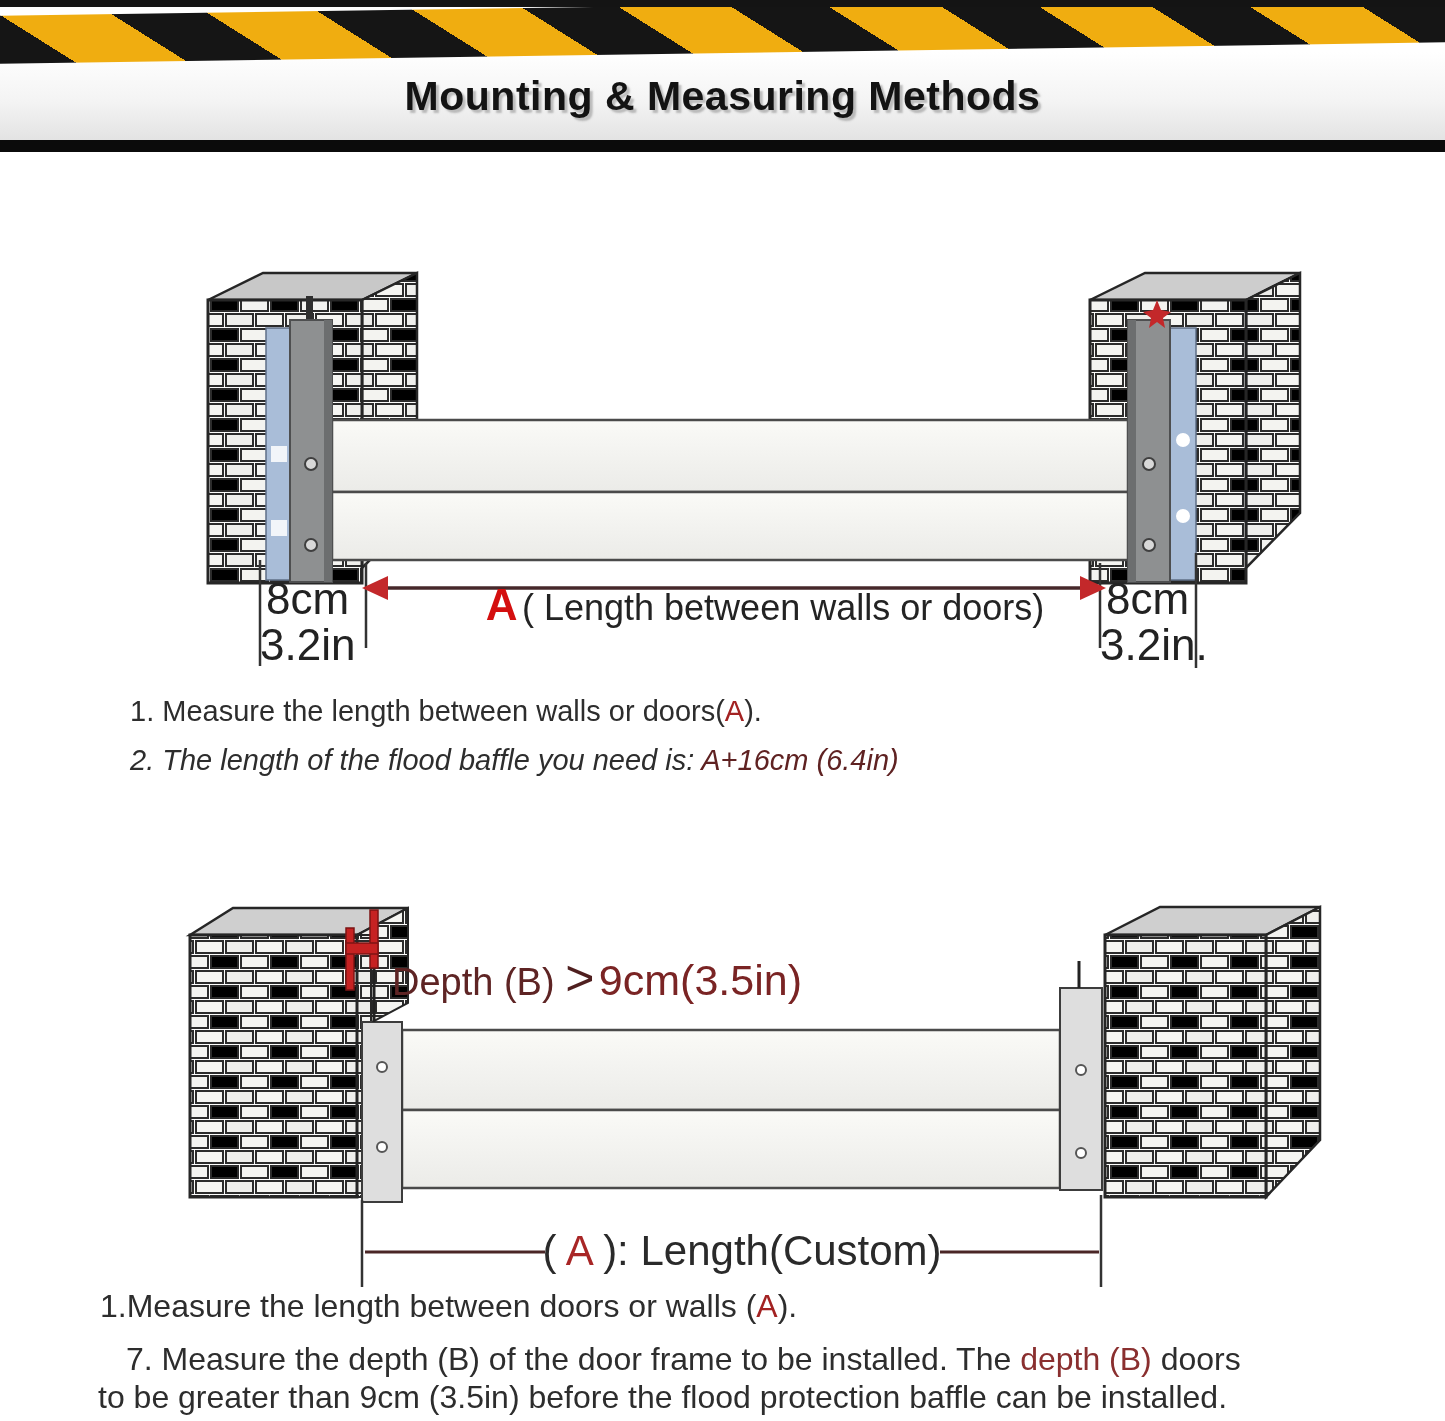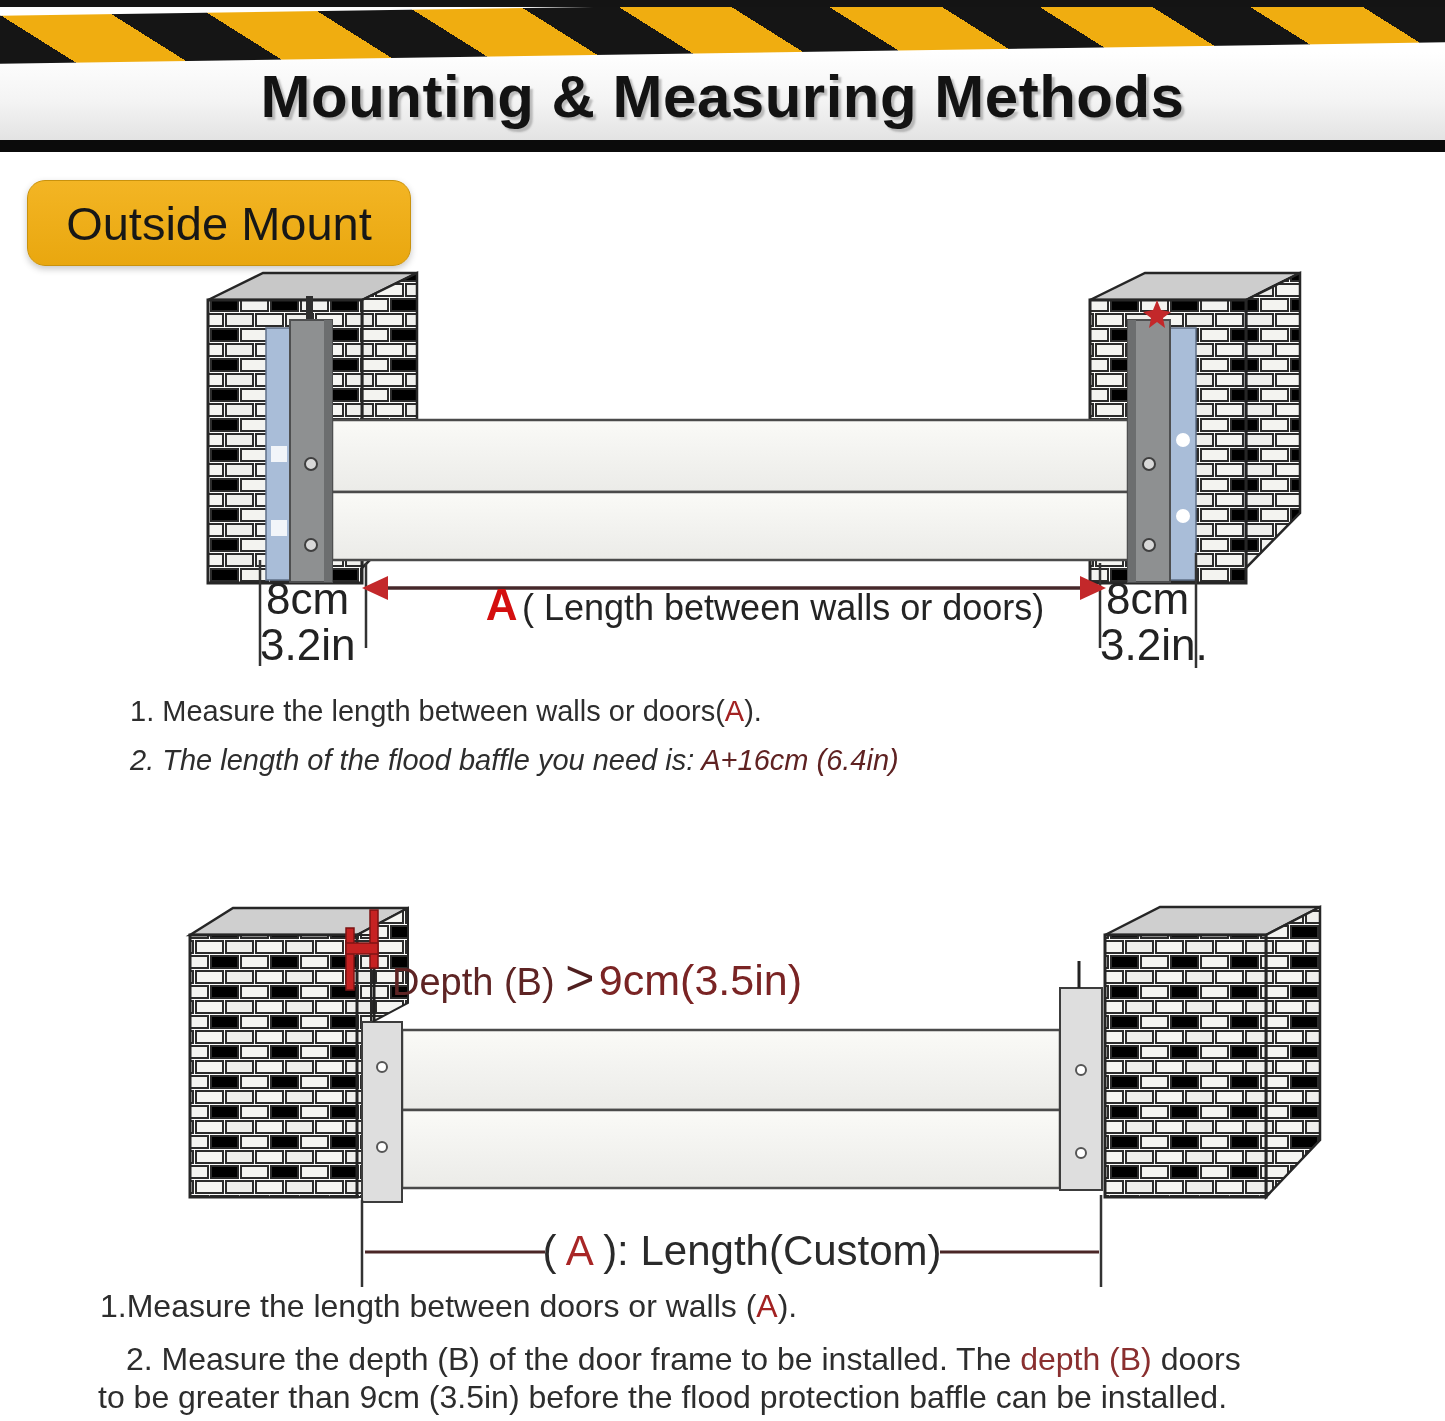--- a/index.html
+++ b/index.html
@@ -13,21 +13,21 @@
     position:absolute; top:5px; left:-20px; width:1490px; height:48px; z-index:2;
     background:repeating-linear-gradient(33deg,#151515 0 52px,#f0ad10 52px 112px);
     transform:rotate(-0.85deg);
   }
   .title-band {
     position:absolute; top:52px; left:0; width:100%; height:88px; z-index:1;
     background:linear-gradient(180deg,#ffffff 0%,#f4f4f4 55%,#e3e3e3 100%);
     display:flex; align-items:center; justify-content:center;
   }
   .title {
-    margin:0; font-size:60px; font-weight:700; color:#131313; letter-spacing:0.5px;
+    margin:0; font-size:41px; font-weight:700; color:#131313; letter-spacing:0.5px;
     text-shadow:3px 3px 2px rgba(140,140,140,0.55);
   }
   .divider { position:absolute; top:139px; left:0; width:100%; height:13px; background:#0b0b0b; }
   
   .badge {
     position:absolute; left:27px; width:382px; height:84px; border-radius:18px;
     background:linear-gradient(180deg,#f3b524,#e9a70f); border:1px solid #c9920d;
     box-shadow:0 3px 7px rgba(0,0,0,0.22);
     display:flex; align-items:center; justify-content:center;
     font-size:47px; color:#171717;
@@ -49,23 +49,20 @@
 
 <div class="canvas">
 
   <div class="hazard-line"></div>
   <div class="hazard-band"></div>
   <div class="title-band">
     <h1 class="title">Mounting &amp; Measuring Methods</h1>
   </div>
   <div class="divider"></div>
 
-  <div class="badge badge-outside">
-    <span>Outside Mount</span>
-  </div>
 
   <svg class="diagram1" width="1445" height="410" viewBox="0 0 1445 410">
     <defs>
       <pattern id="bricks1" width="60" height="30" patternUnits="userSpaceOnUse">
         <rect width="60" height="30" fill="#fdfdfc"></rect>
         <g stroke="#2c2c2c" stroke-width="2">
           <rect x="1" y="1" width="27" height="12" fill="#f3f3f0"></rect>
           <rect x="31" y="1" width="27" height="12" fill="#ececе9"></rect>
           <rect x="-14" y="16" width="27" height="12" fill="#eeeeeb"></rect>
           <rect x="16" y="16" width="27" height="12" fill="#f5f5f2"></rect>
@@ -223,20 +220,20 @@
       <tspan fill="#a82626">A</tspan>
       <tspan fill="#2a2a2a">): Length(Custom)</tspan>
     </text>
   </svg>
 
   <div class="steps-inside">
     <div class="step-line" style="left:100px; top:1288px;text-align:right;">
       <span>1.Measure the length between doors or walls (</span><span class="seg-red-a">A</span><span>).</span>
     </div>
     <div class="step-line" style="left:126px; top:1341px;">
-      <span>2. Measure the depth (B) of the door frame to be installed. The </span><span class="seg-red-b">depth (B)</span><span> doors</span>
+      <span>7. Measure the depth (B) of the door frame to be installed. The </span><span class="seg-red-b">depth (B)</span><span> doors</span>
     </div>
     <div class="step-line" style="left:98px; top:1379px;text-align:right;">
       <span>to be greater than 9cm (3.5in) before the flood protection baffle can be installed.</span>
     </div>
   </div>
 
 </div>
 
 </body></html>

